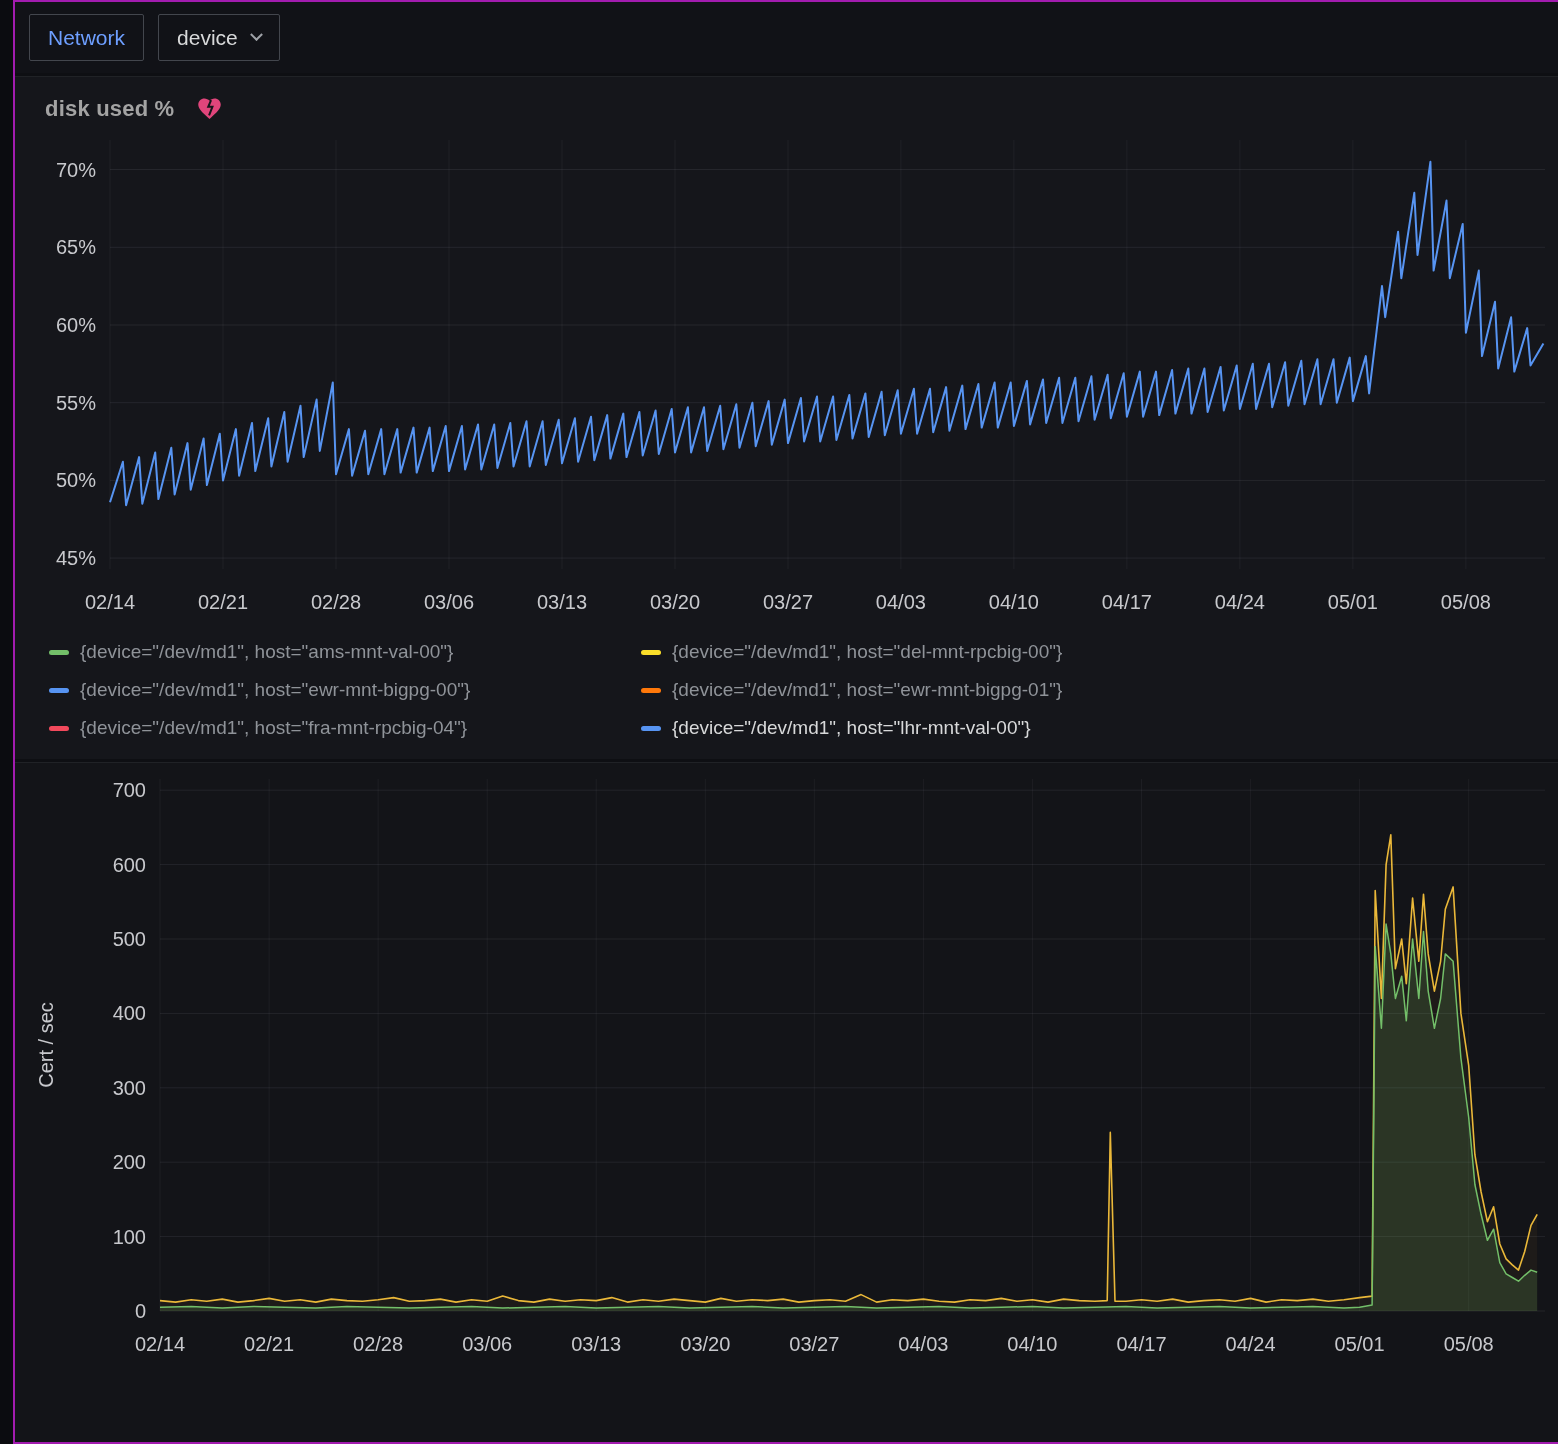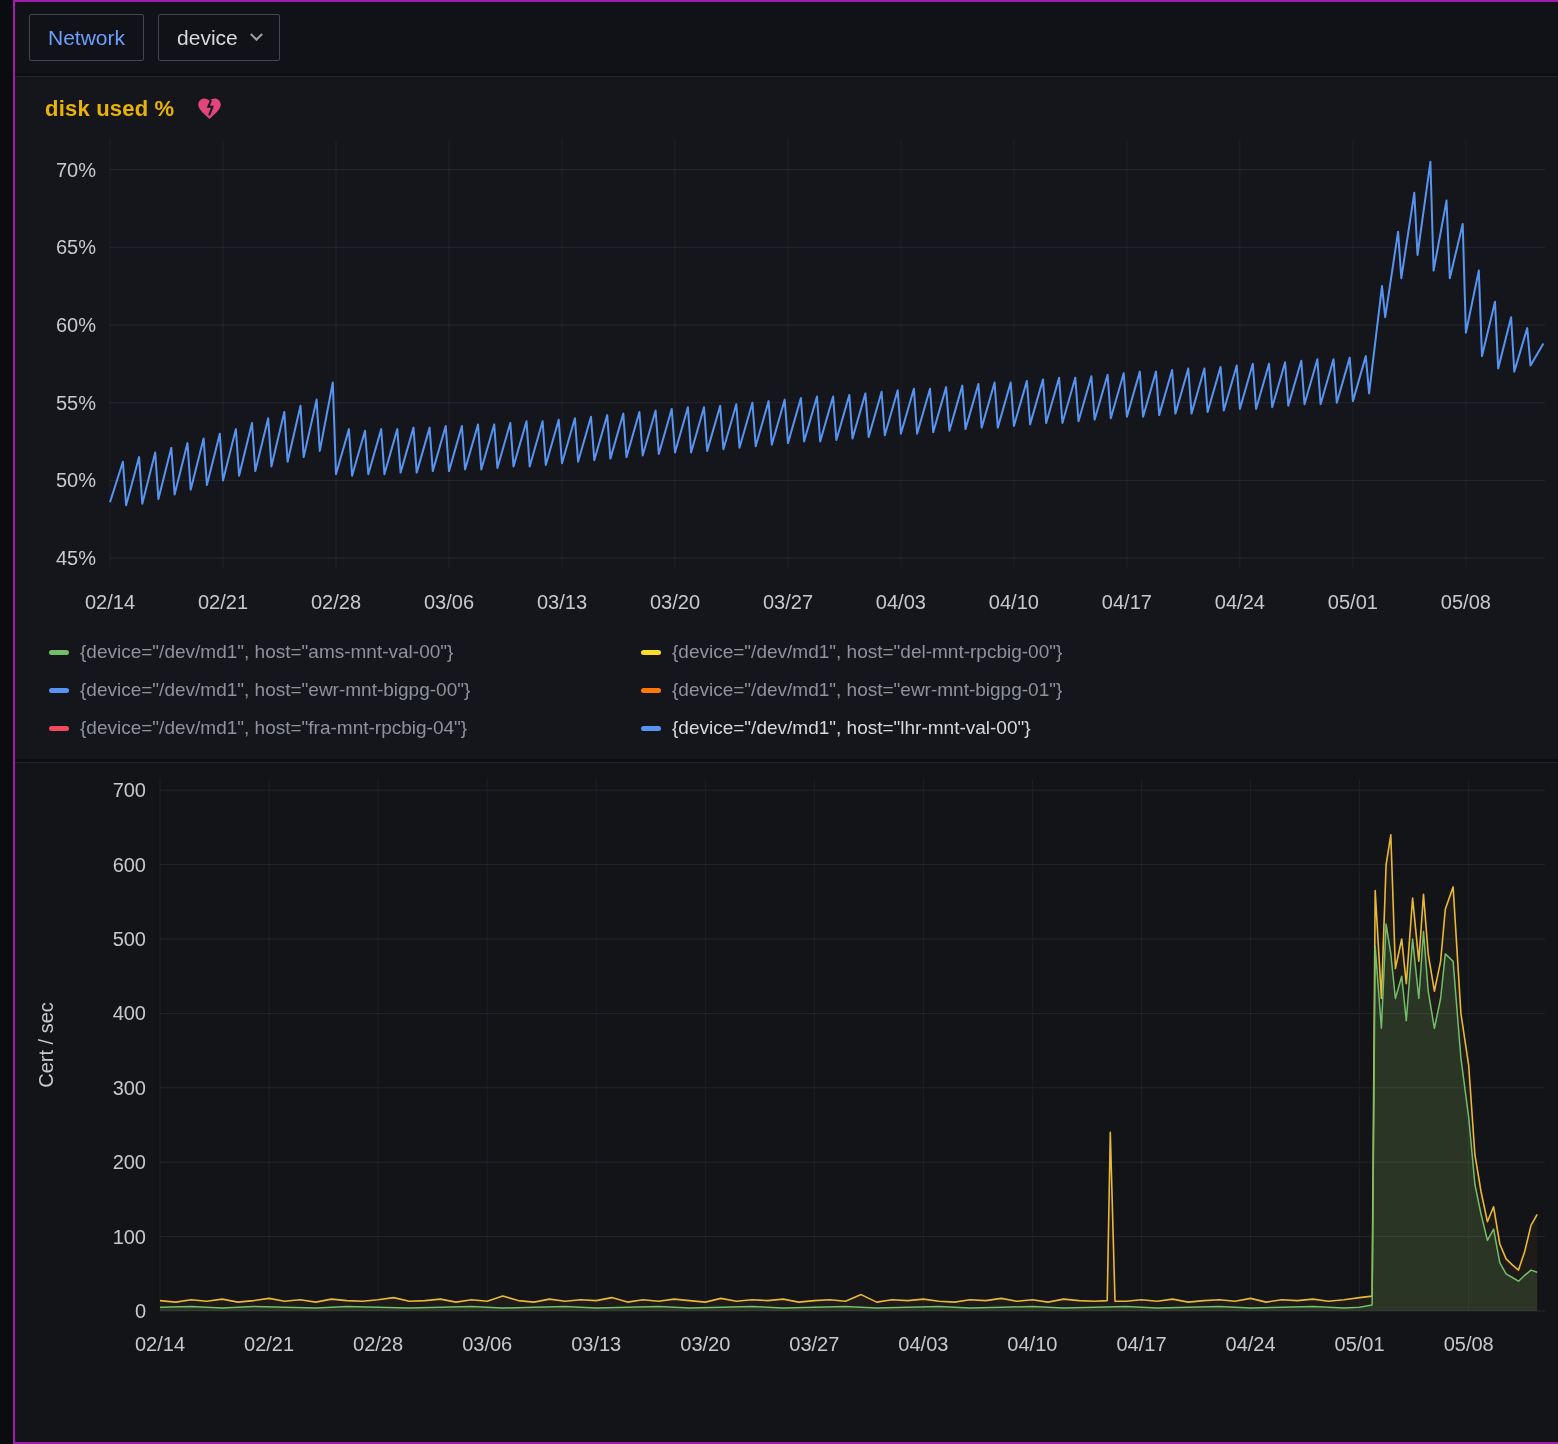--- a/index.html
+++ b/index.html
@@ -36,21 +36,21 @@
     border-top: 1px solid #202226;
     margin-top: 3px;
   }
   .panel.p2 { background: #131418; flex: 1; min-height: 0; }
   .p-head {
     display: flex; align-items: center;
     padding: 18px 0 4px 30px; gap: 22px;
   }
   .p-title {
     margin: 0; font-size: 22px; font-weight: 600;
-    color: #eab308; letter-spacing: 0.2px;
+    color: #a3a3a3; letter-spacing: 0.2px;
   }
   .p-title.dim { color: #B8BABF; }
   svg.chart { display: block; margin: 0 auto; }
   svg.chart text { font-family: "Liberation Sans", sans-serif; }
   .legend {
     display: grid; grid-template-columns: 592px 1fr;
     row-gap: 16px; padding: 10px 0 20px 34px;
     font-size: 19px;
   }
   .li { display: flex; align-items: center; gap: 11px; color: #8F9399; cursor: pointer; }

